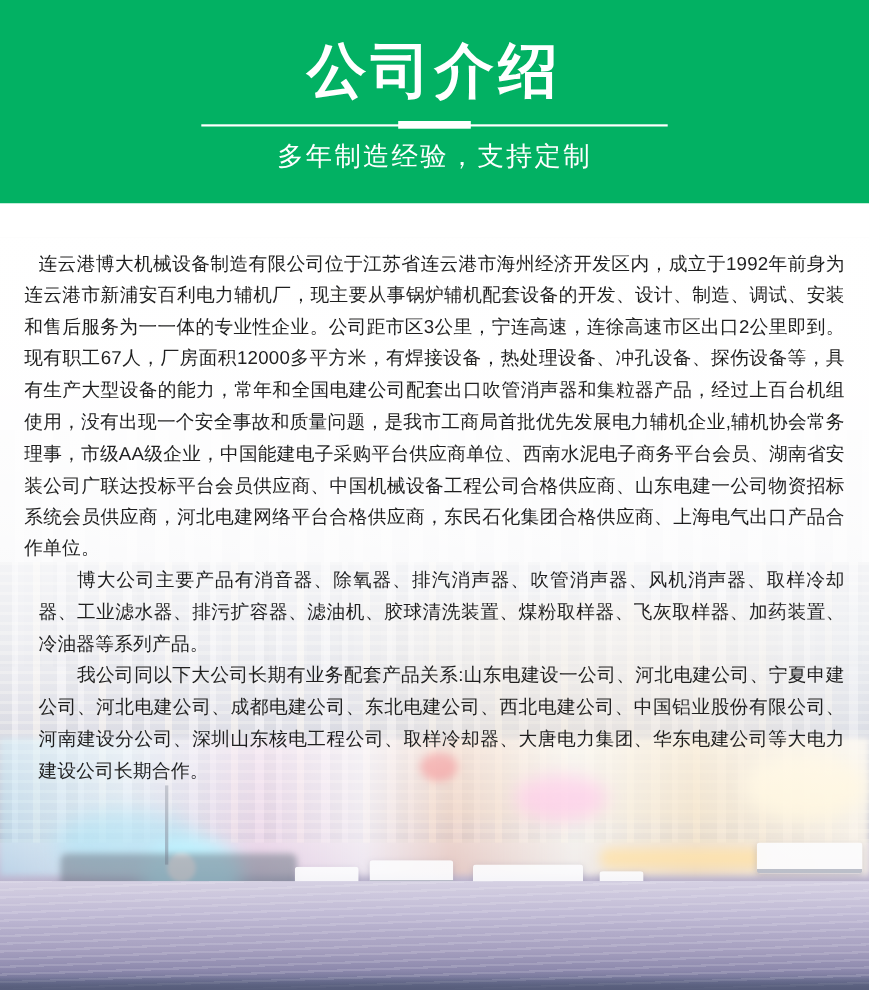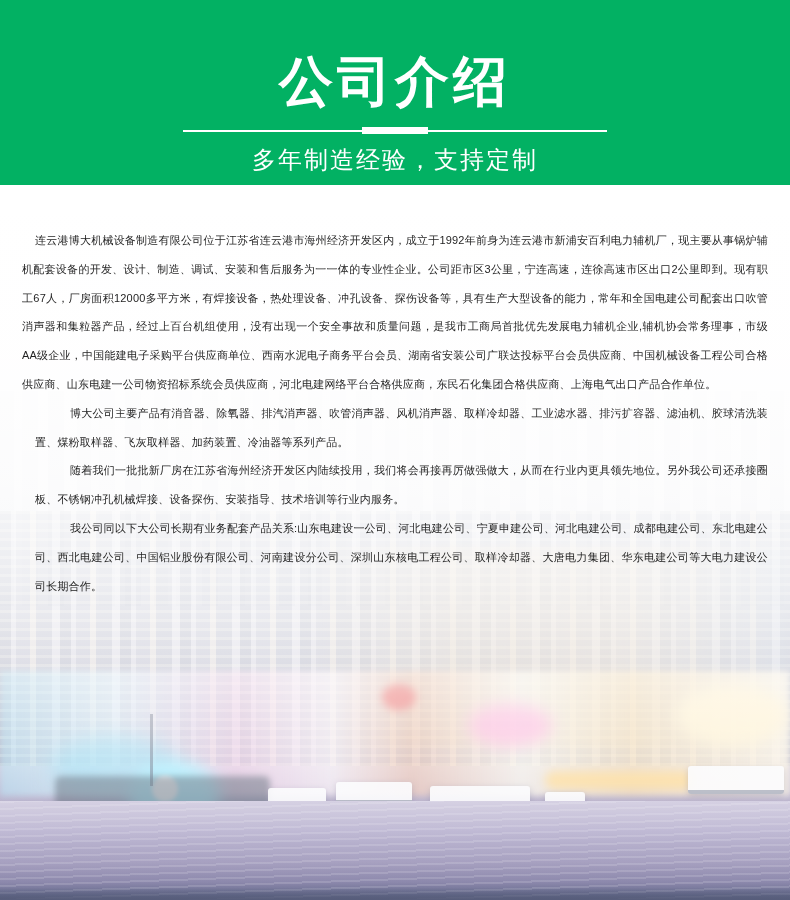--- a/index.html
+++ b/index.html
@@ -10,21 +10,21 @@
   html,body{margin:0;padding:0;}
   body{
     width:790px;height:900px;overflow:hidden;background:#ffffff;
     font-family:"Liberation Sans","DejaVu Sans",sans-serif;
   }
   .page{width:790px;height:900px;overflow:hidden;background:#ffffff;}
 
   
   .hero{height:185px;background:var(--accent);text-align:center;overflow:hidden;}
   .hero-title{
-    margin:16px;padding-top:36px;font-size:54px;line-height:1.1;font-weight:900;
+    margin:0;padding-top:36px;font-size:54px;line-height:1.1;font-weight:900;
     color:#ffffff;letter-spacing:4px;
   }
   .divider{position:relative;width:424px;height:7px;margin:15px auto 0;}
   .divider-line{position:absolute;left:0;right:0;top:3px;height:2px;background:#ffffff;}
   .divider-thick{position:absolute;left:50%;transform:translateX(-50%);top:0;width:66px;height:7px;background:#ffffff;}
   .hero-subtitle{margin:10px 0 0;font-size:24px;font-weight:400;color:#ffffff;letter-spacing:2px;line-height:1.3;}
 
   .gap{height:31px;background:#ffffff;}
 
   
@@ -78,21 +78,21 @@
     background:linear-gradient(180deg, rgba(40,48,86,0), #283056);}
   .overlay{position:absolute;inset:0;
     background:linear-gradient(180deg,
       rgba(255,255,255,0.97) 0%,  rgba(255,255,255,0.95) 22%,
       rgba(255,255,255,0.90) 40%, rgba(255,255,255,0.80) 54%,
       rgba(255,255,255,0.66) 64%, rgba(255,255,255,0.52) 72%,
       rgba(255,255,255,0.40) 80%, rgba(255,255,255,0.30) 86%,
       rgba(255,255,255,0.24) 92%, rgba(255,255,255,0.22) 100%);}
 
   .text{position:relative;z-index:2;padding:10px 22px 0;}
-  .para{margin:0;font-size:11px;line-height:28.8px;color:var(--text-color);
+  .para{margin:0;font-size:17px;line-height:28.8px;color:var(--text-color);
     text-align:justify;letter-spacing:0.2px;}
   .indent-sm{text-indent:13px;}
   .indent-lg{text-indent:35px;margin-left:13px;}
 </style>
 </head>
 <body>
 
 <div class="page">
 
   <header class="hero">
@@ -135,18 +135,17 @@
         
       </div>
       <div class="bottom-strip"></div>
     </div>
 
     <div class="overlay"></div>
 
     <div class="text">
       <p class="para indent-sm">连云港博大机械设备制造有限公司位于江苏省连云港市海州经济开发区内，成立于1992年前身为连云港市新浦安百利电力辅机厂，现主要从事锅炉辅机配套设备的开发、设计、制造、调试、安装和售后服务为一一体的专业性企业。公司距市区3公里，宁连高速，连徐高速市区出口2公里即到。现有职工67人，厂房面积12000多平方米，有焊接设备，热处理设备、冲孔设备、探伤设备等，具有生产大型设备的能力，常年和全国电建公司配套出口吹管消声器和集粒器产品，经过上百台机组使用，没有出现一个安全事故和质量问题，是我市工商局首批优先发展电力辅机企业,辅机协会常务理事，市级AA级企业，中国能建电子采购平台供应商单位、西南水泥电子商务平台会员、湖南省安装公司广联达投标平台会员供应商、中国机械设备工程公司合格供应商、山东电建一公司物资招标系统会员供应商，河北电建网络平台合格供应商，东民石化集团合格供应商、上海电气出口产品合作单位。</p>
       <p class="para indent-lg">博大公司主要产品有消音器、除氧器、排汽消声器、吹管消声器、风机消声器、取样冷却器、工业滤水器、排污扩容器、滤油机、胶球清洗装置、煤粉取样器、飞灰取样器、加药装置、冷油器等系列产品。</p>
-      <p class="para indent-lg">随着我们一批批新厂房在江苏省海州经济开发区内陆续投用，我们将会再接再厉做强做大，从而在行业内更具领先地位。另外我公司还承接圈板、不锈钢冲孔机械焊接、设备探伤、安装指导、技术培训等行业内服务。</p>
       <p class="para indent-lg">我公司同以下大公司长期有业务配套产品关系:山东电建设一公司、河北电建公司、宁夏申建公司、河北电建公司、成都电建公司、东北电建公司、西北电建公司、中国铝业股份有限公司、河南建设分公司、深圳山东核电工程公司、取样冷却器、大唐电力集团、华东电建公司等大电力建设公司长期合作。</p>
     </div>
 
   </section>
 </div>
 
 </body></html>

